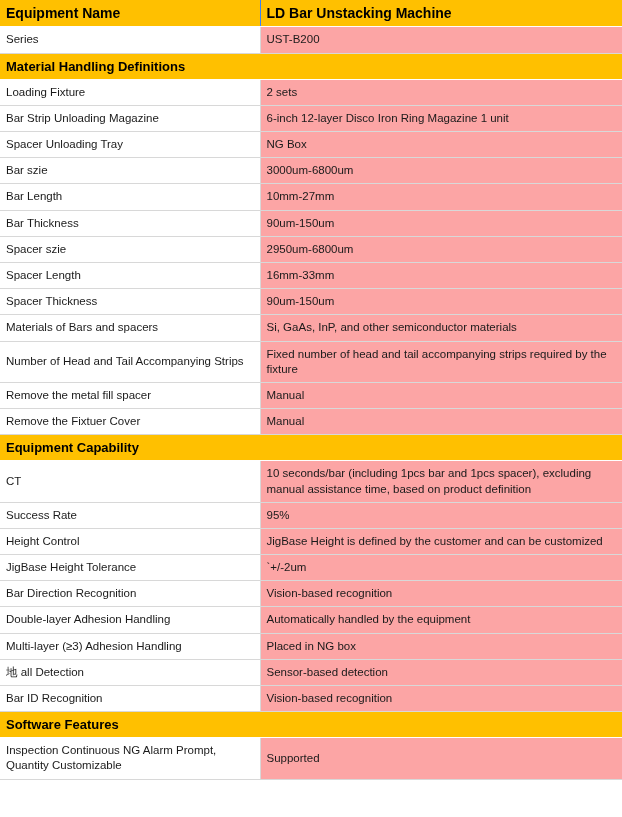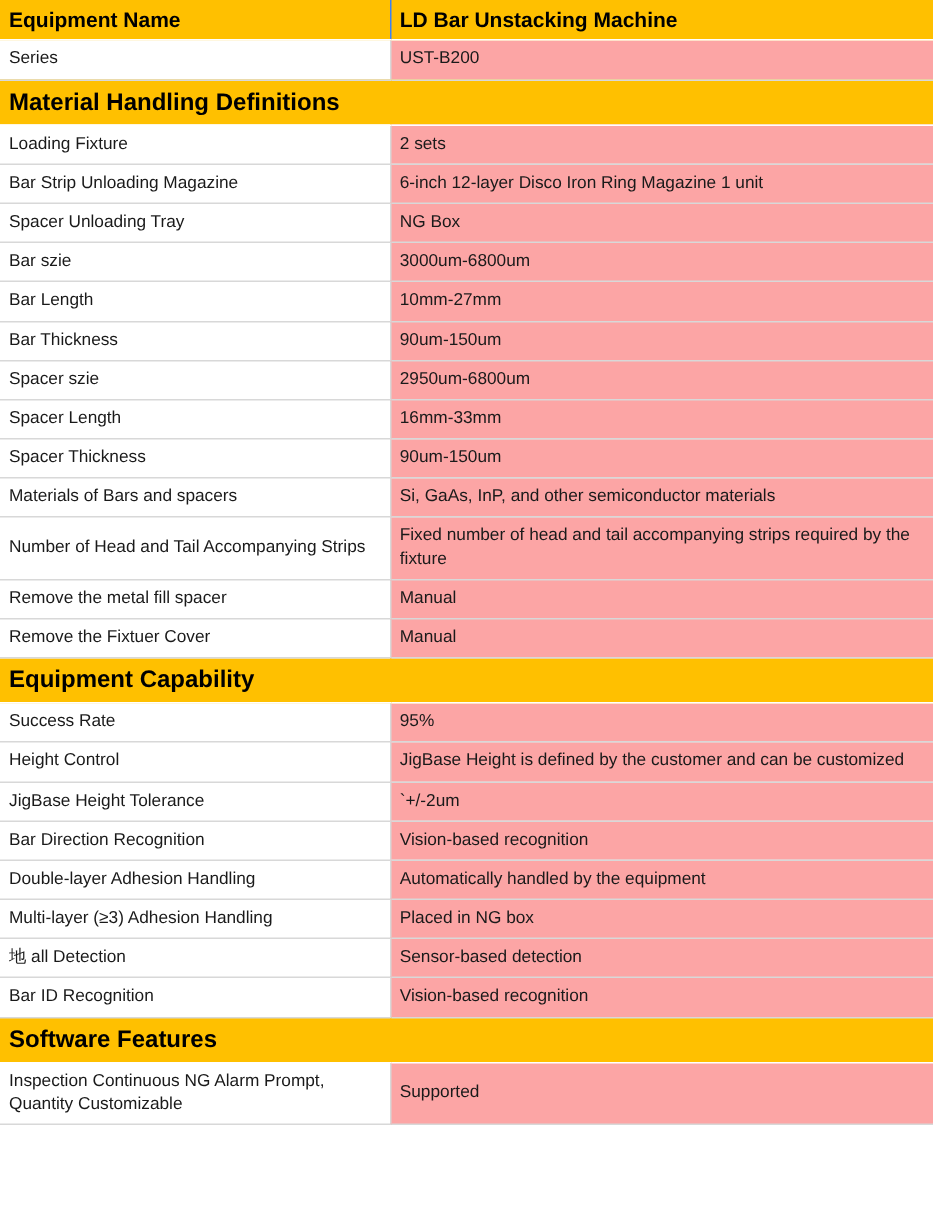--- a/index.html
+++ b/index.html
@@ -36,21 +36,21 @@
     border-bottom: 1px solid #ffffff;
     font-size: 14px;
     padding-top: 4px;
     padding-bottom: 4px;
   }
   tr.section-row td {
     background: #FFC000;
     font-weight: bold;
     color: #000000;
     border-bottom: 1px solid #ffffff;
-    font-size: 16px;
+    font-size: 13px;
     padding-top: 4px;
     padding-bottom: 4px;
   }
   tr.data-row td.label {
     background: #ffffff;
     color: #1a1a1a;
   }
   tr.data-row td.value {
     background: #fca5a5;
     color: #1a1a1a;
@@ -134,20 +134,24 @@
       </tr>
       <tr class="data-row">
         <td class="label">Remove the Fixtuer Cover</td>
         <td class="value">Manual</td>
       </tr>
       <tr class="section-row">
         <td class="label">Equipment Capability</td>
         <td class="value"></td>
       </tr>
       <tr class="data-row">
+        <td class="label">CT</td>
+        <td class="value">10 seconds/bar (including 1pcs bar and 1pcs spacer), excluding manual assistance time, based on product definition</td>
+      </tr>
+      <tr class="data-row">
         <td class="label">Success Rate</td>
         <td class="value">95%</td>
       </tr>
       <tr class="data-row">
         <td class="label">Height Control</td>
         <td class="value">JigBase Height is defined by the customer and can be customized</td>
       </tr>
       <tr class="data-row">
         <td class="label">JigBase   Height Tolerance</td>
         <td class="value">`+/-2um</td>

